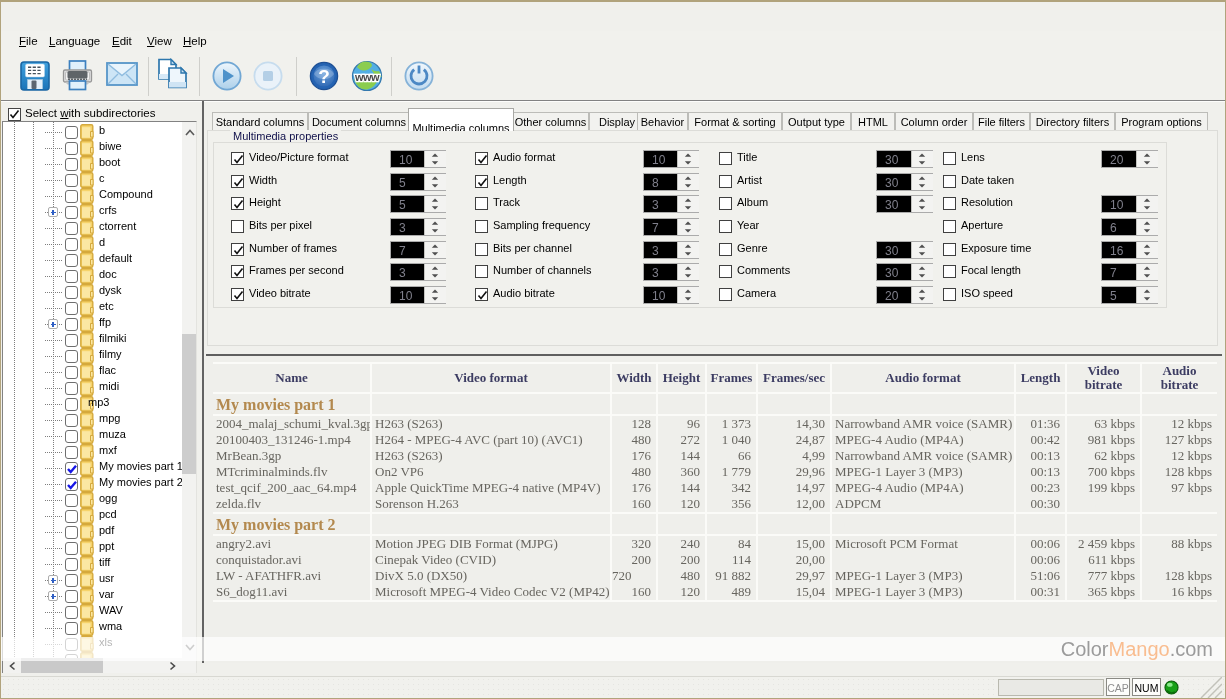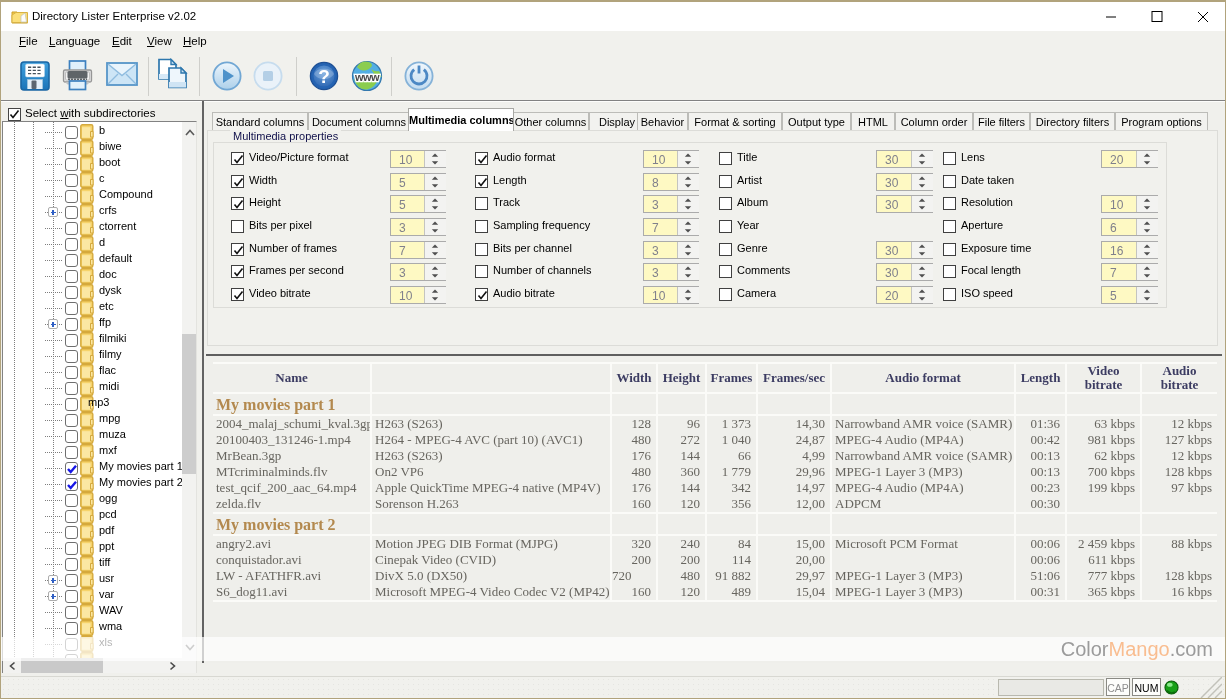--- a/index.html
+++ b/index.html
@@ -45,29 +45,29 @@
   background-image:linear-gradient(90deg,#7e7e7e 1px, transparent 1px); background-size:2px 1px; }
 .expbox { position:absolute; width:10px; height:10px; background:#fff; border:1px solid #adadad; border-radius:2px; }
 .expbox .ph { position:absolute; left:1.5px; top:3.5px; width:5px; height:1.6px; background:#2f5fc4; }
 .expbox .pv { position:absolute; left:3.2px; top:1.8px; width:1.6px; height:5px; background:#2f5fc4; }
 .tcb { position:absolute; width:13px; height:13px; background:#fff; border:1.5px solid #6e6e6e; border-radius:3px; }
 .tcb svg { position:absolute; left:-0.5px; top:-0.5px; }
 .tlab { position:absolute; font-size:11px; color:#000; white-space:nowrap; }
 
 .tab { position:absolute; top:112px; height:18px; background:#f2f2ef; border:1px solid #bcbcb8;
   border-bottom:none; font-size:11px; text-align:center; padding-top:3px; color:#000; white-space:nowrap; overflow:hidden; }
-.tab.sel { top:108px; height:23px; background:#fff; border:1px solid #a8a8a4; border-bottom:none; z-index:5; padding-top:5px;font-weight:bold; }
+.tab.sel { top:108px; height:23px; background:#fff; border:1px solid #a8a8a4; border-bottom:none; z-index:5; padding-top:13px; }
 #tabpane { left:207px; top:130px; width:1011px; height:216px; border:1px solid #dcdcd8; background:#f1f1ed; }
 #gbox { left:213px; top:142px; width:954px; height:166px; border:1px solid #dcdcd8; }
 #gboxlab { left:230px; top:130px; font-size:11px; color:#10104a; background:#f1f1ed; padding:0 3px; }
 
 .pcb { position:absolute; width:13px; height:13px; background:#fff; border:1px solid #404040; }
 .pcb svg { position:absolute; left:0.5px; top:0.5px; }
 .plab { position:absolute; font-size:11px; color:#000; white-space:nowrap; }
-.spin { position:absolute; height:18px; background:#fef9c3; border:1px solid #ababab; }
+.spin { position:absolute; height:18px; background:#000000; border:1px solid #ababab; }
 .sval { position:absolute; left:8px; top:2px; font-size:12px; color:#80808c; }
 .sbtns { position:absolute; right:0; top:0; width:21px; height:16px; border-left:1px solid #c4c4c0; }
 .sbtn { width:21px; height:8px; background:#f3f3f1; }
 .sbtn svg { display:block; }
 
 #lowline { left:206px; top:354px; width:1016px; height:2px; background:#5f5f5f; }
 #lowpanel { left:206px; top:356px; width:1016px; height:307px; background:#efefeb; }
 .th { position:absolute; font-family:"Liberation Serif",serif; font-size:13px; font-weight:bold;
   color:#3c3c62; text-align:center; line-height:14px; padding-top:0; display:flex; align-items:center; justify-content:center; }
 .wsep { position:absolute; background:#fbfbf8; }
@@ -83,37 +83,20 @@
 .sunk { position:absolute; border:1px solid #b9b9af; background:#e9e9e5; }
 .skey { position:absolute; border:1px solid #8a8a84; background:#fdfdfb; font-size:10.5px; text-align:center; padding-top:3px; }
 </style>
 </head>
 <body>
 <div id="win" class="dots">
 <div class="abs" id="frame-t"></div>
     <div class="abs" id="frame-l"></div>
     <div class="abs" id="frame-r"></div>
     <div class="abs" id="frame-b"></div>
-  <div class="abs" id="titlebar">
-    <svg class="abs" id="title-ico" width="18" height="18" viewBox="0 0 18 18">
-      <path d="M1 4 l5 0 1.5 2 9 0 0 9 -15.5 0 z" fill="#f6c944" stroke="#caa02c" stroke-width="1"></path>
-      <path d="M1 7 l4 -2.5 11.5 0 0 10 -15.5 0 z" fill="#fbdf7a" stroke="#d8b244" stroke-width="1"></path>
-      <path d="M10 8 l4 -3 1.5 9 -5.5 0 z" fill="#fdfdfb" stroke="#c9c9b9" stroke-width="0.8"></path>
-    </svg>
-    <div class="abs" id="title-txt">Directory Lister Enterprise v2.02</div>
-    <svg class="abs wbtn" style="left:1087px" viewBox="0 0 46 29">
-        <line x1="18" y1="15" x2="28" y2="15" stroke="#000" stroke-width="1"></line>
-      </svg>
-    <svg class="abs wbtn" style="left:1133px" viewBox="0 0 46 29">
-        <rect x="18" y="9.5" width="10" height="10" fill="none" stroke="#000" stroke-width="1"></rect>
-      </svg>
-    <svg class="abs wbtn" style="left:1179px" viewBox="0 0 46 29">
-        <path d="M18 10 L28 20 M28 10 L18 20" stroke="#000" stroke-width="1"></path>
-      </svg>
-  </div>
   <div class="abs dots" id="menubar">
     <span class="mi" style="left:18px"><u>F</u>ile</span>
     <span class="mi" style="left:48px"><u>L</u>anguage</span>
     <span class="mi" style="left:111px"><u>E</u>dit</span>
     <span class="mi" style="left:146px"><u>V</u>iew</span>
     <span class="mi" style="left:182px"><u>H</u>elp</span>
   </div>
   <div class="abs dots" id="toolbar">
       <svg class="abs" style="left:19px;top:8px" width="30" height="30" viewBox="0 0 30 30">
 <defs>
@@ -1024,20 +1007,21 @@
         <div class="sbtn">
           <svg width="20" height="8" viewBox="0 0 20 8">
             <path d="M6.8 2.2 L13.2 2.2 L10 5.4 z" fill="#4f4f4f"></path>
           </svg>
         </div>
       </div>
 </div>
 <div class="abs" id="lowline"></div>
 <div class="abs dots" id="lowpanel"></div>
 <div class="th" style="left:213px;width:157px;top:364px;height:28px">Name</div>
+<div class="th" style="left:372px;width:238px;top:364px;height:28px">Video format</div>
 <div class="th" style="left:612px;width:44px;top:364px;height:28px">Width</div>
 <div class="th" style="left:658px;width:47px;top:364px;height:28px">Height</div>
 <div class="th" style="left:707px;width:49px;top:364px;height:28px">Frames</div>
 <div class="th" style="left:758px;width:72px;top:364px;height:28px">Frames/sec</div>
 <div class="th" style="left:832px;width:182px;top:364px;height:28px">Audio format</div>
 <div class="th" style="left:1016px;width:49px;top:364px;height:28px">Length</div>
 <div class="th" style="left:1067px;width:73px;top:364px;height:28px">Video<br>bitrate</div>
 <div class="th" style="left:1142px;width:75px;top:364px;height:28px">Audio<br>bitrate</div>
 <div class="wsep" style="left:370px;top:364px;width:2px;height:238px"></div>
 <div class="wsep" style="left:610px;top:364px;width:2px;height:238px"></div>

